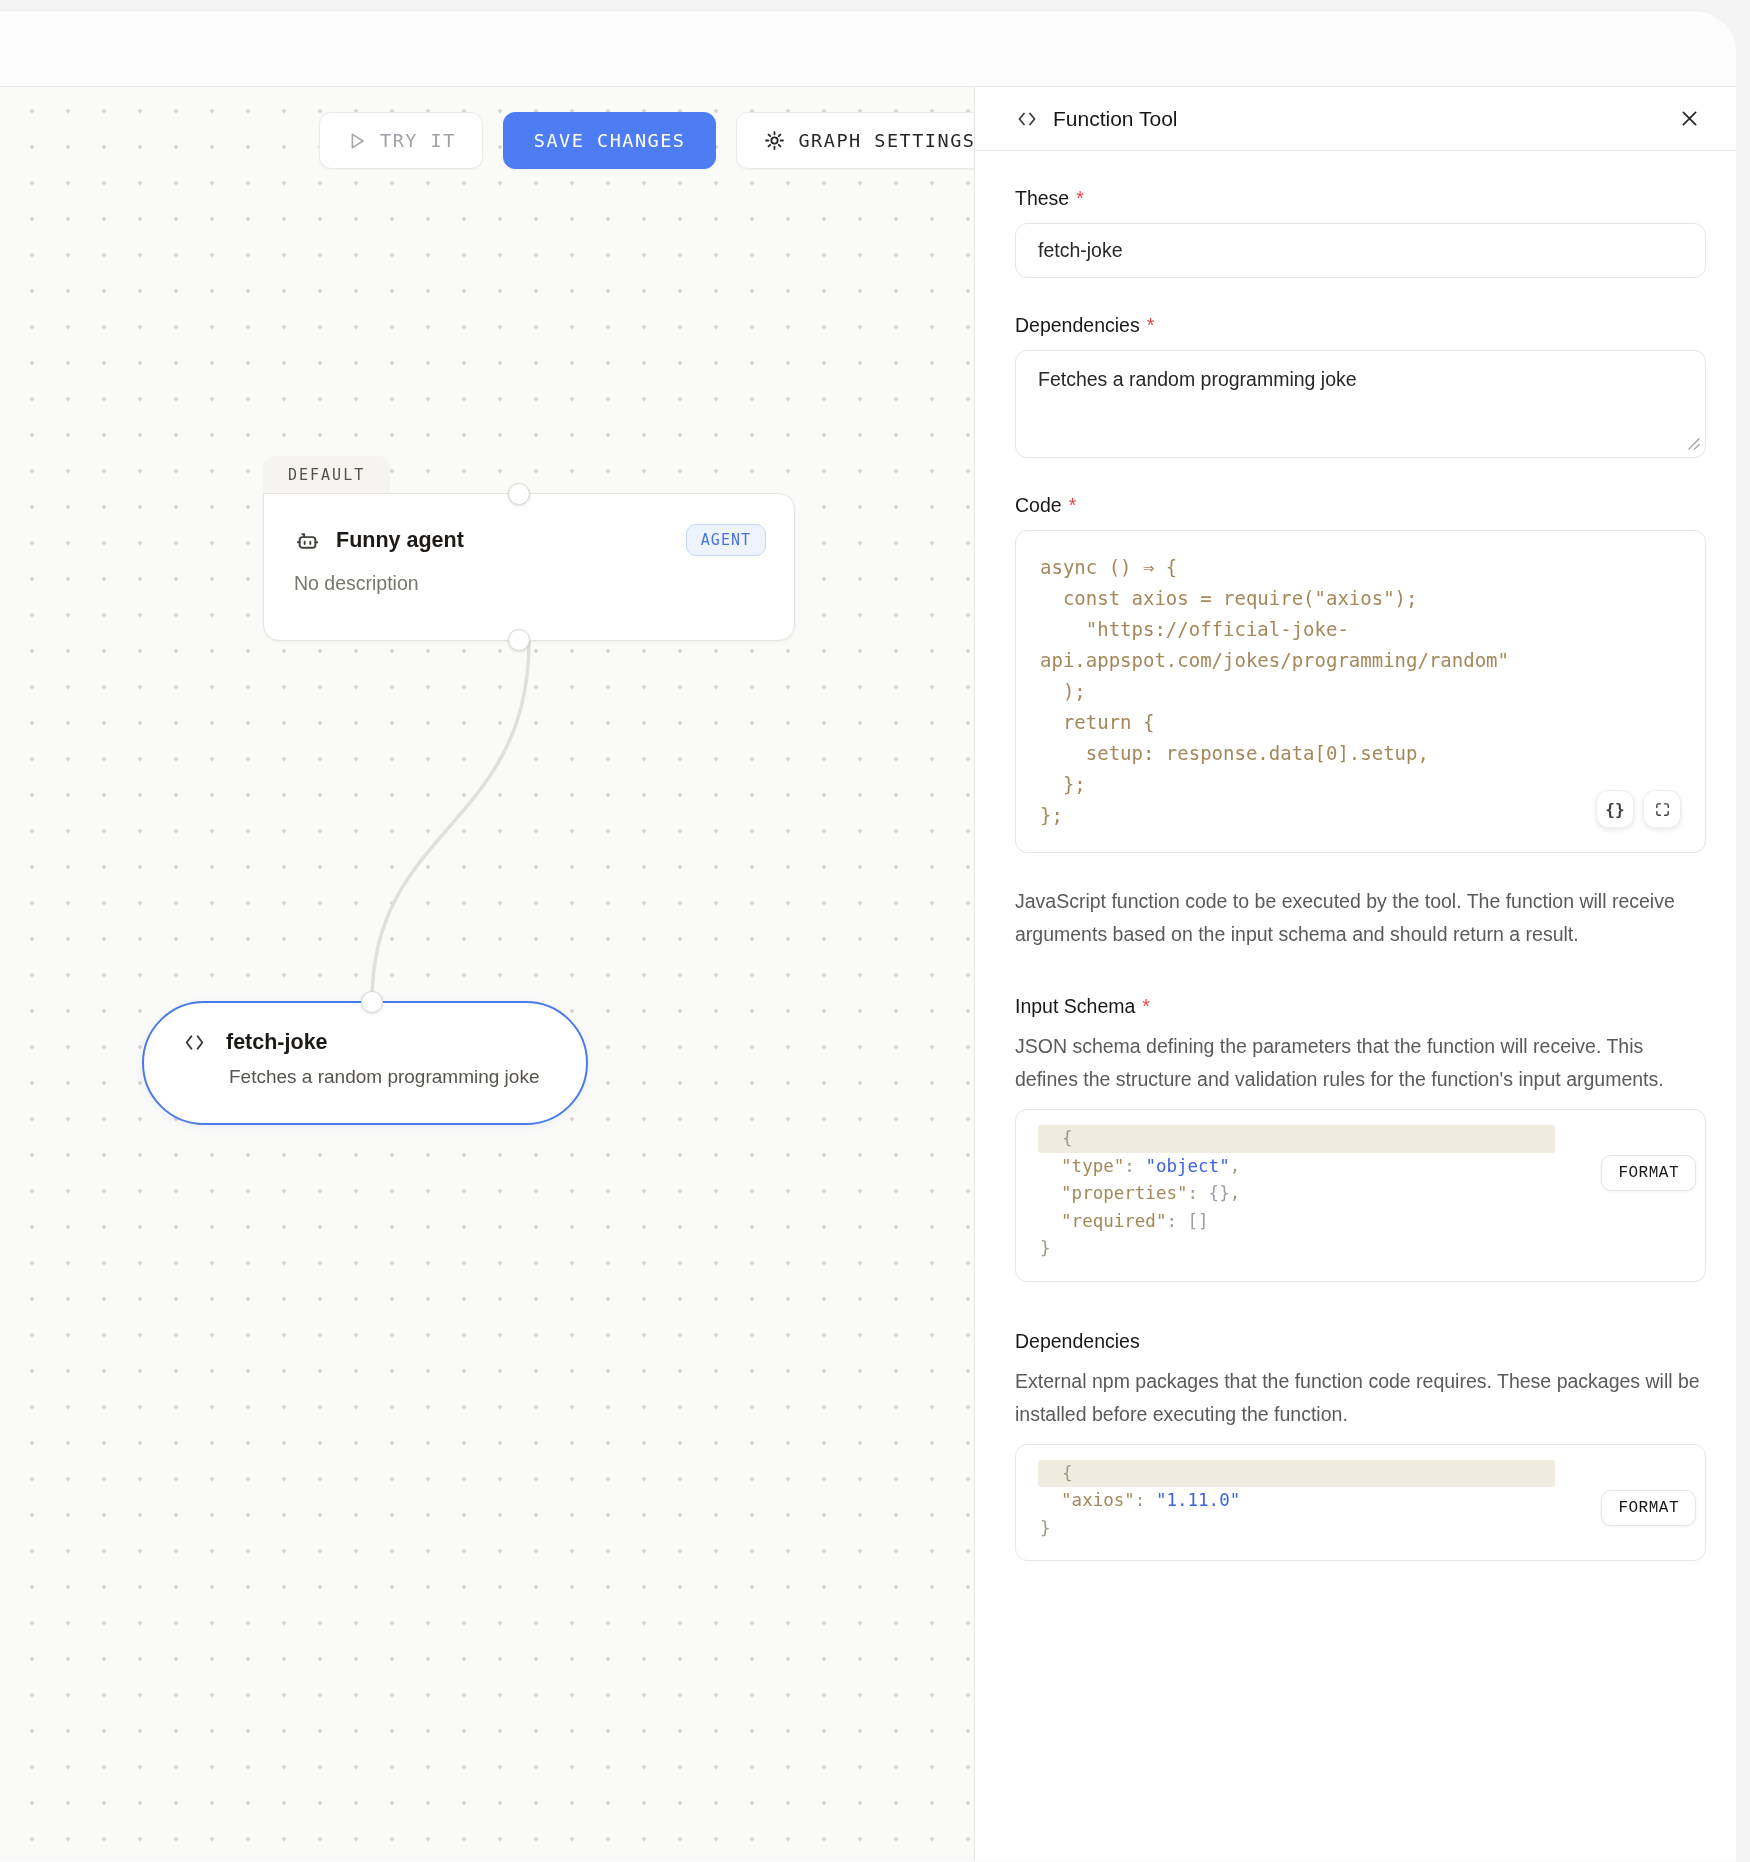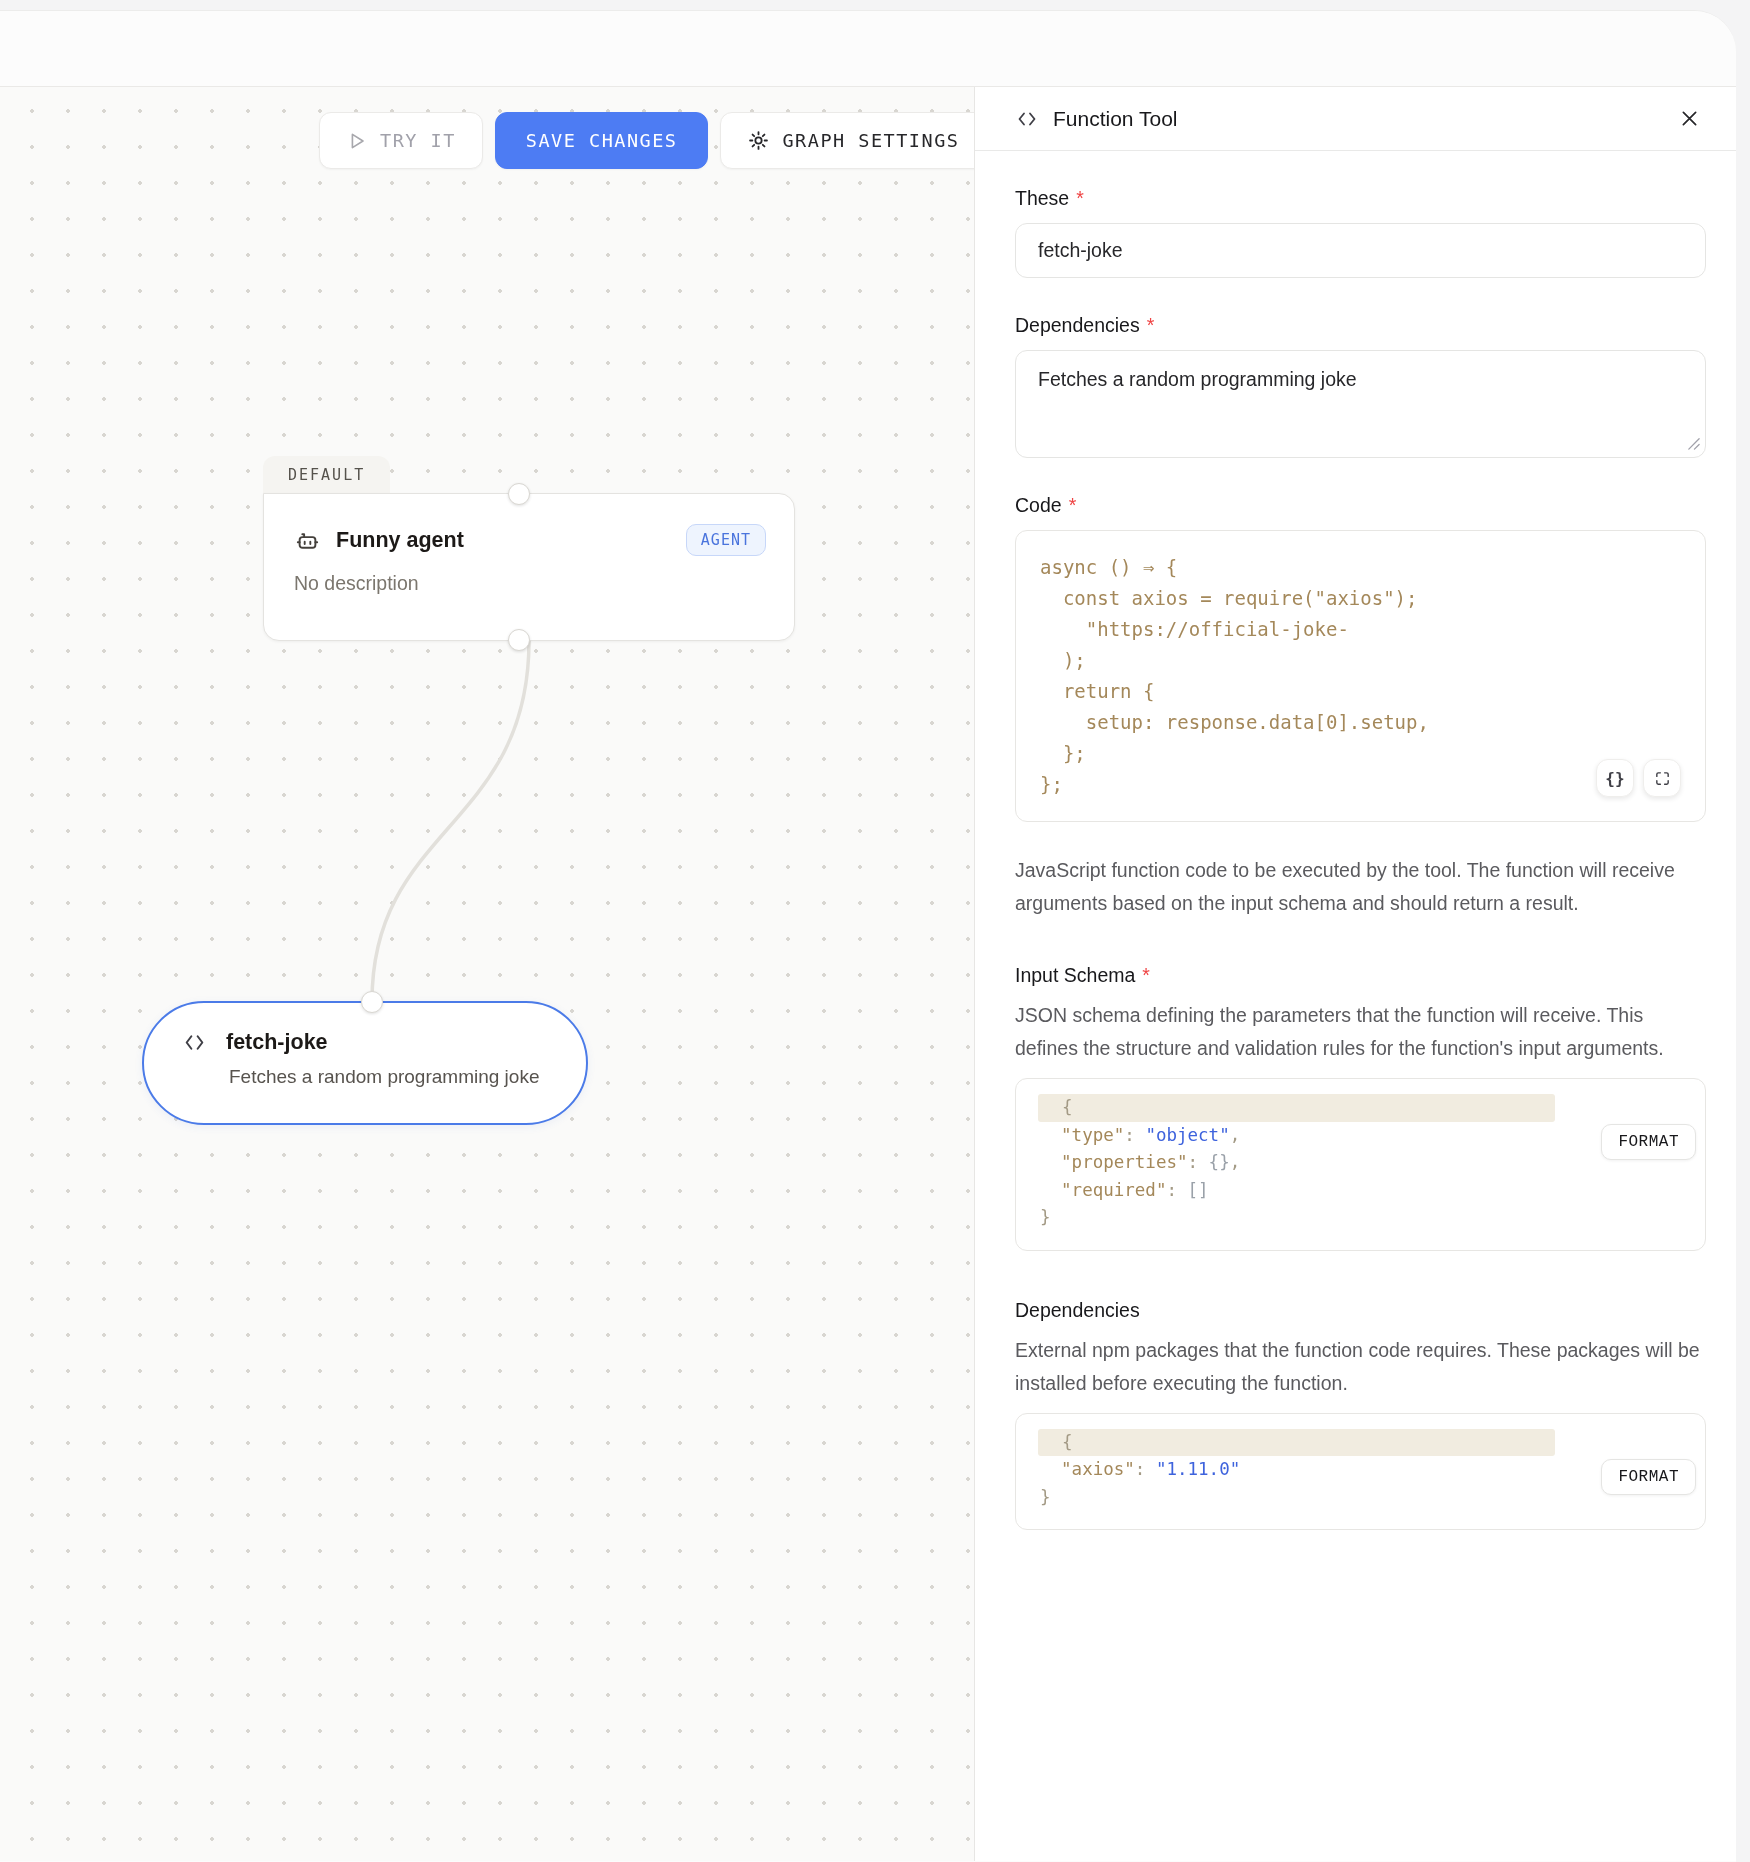--- a/index.html
+++ b/index.html
@@ -11,21 +11,21 @@
          overflow:hidden; }
   .topbar { height:76px; background:#fcfcfc; border-bottom:1px solid #eae9e7; }
   .main { display:flex; height:calc(100% - 77px); }
 
   
   .canvas { position:relative; width:975px; background-color:#fafaf9;
     background-image:radial-gradient(circle, #d8d6d1 1.7px, transparent 1.8px);
     background-size:36px 36px; background-position:14px 6px;
     border-right:1px solid #e7e6e4; overflow:hidden; }
 
-  .toolbar { position:absolute; top:25px; left:287px; display:flex; gap:12px;
+  .toolbar { position:absolute; top:25px; left:287px; display:flex; gap:20px;
     font-family:"DejaVu Sans Mono", monospace; font-size:18.5px; letter-spacing:1.5px;padding-left:32px; }
   .tbtn { display:flex; align-items:center; gap:12px; height:57px; border-radius:12px;
     background:#fff; border:1px solid #ebeae8; padding:0 26px; cursor:pointer;
     box-shadow:0 1px 2px rgba(0,0,0,.04); white-space:nowrap; }
   .tbtn.ghost { color:#a1a1aa; }
   .tbtn.primary { background:#4d7cf3; border-color:#4d7cf3; color:#fff; padding:0 30px; }
   .tbtn.secondary { color:#27272a; }
 
   
   .node-tag { position:absolute; left:263px; top:369px; height:38px; display:flex; align-items:center;
@@ -221,20 +221,21 @@
         </div>
 
         
         <div class="section">
           <div class="flabel"><span>Code</span><span class="req">*</span></div>
           <div class="codebox big">
             <div>
                 <div class="cl"><span class="tk-c">async () ⇒ {</span></div>
                 <div class="cl"><span class="tk-c">  const axios = require("axios");</span></div>
                 <div class="cl"><span class="tk-c">    "https://official-joke-</span></div>
+                <div class="cl"><span class="tk-c">api.appspot.com/jokes/programming/random"</span></div>
                 <div class="cl"><span class="tk-c">  );</span></div>
                 <div class="cl"><span class="tk-c">  return {</span></div>
                 <div class="cl"><span class="tk-c">    setup: response.data[0].setup,</span></div>
                 <div class="cl"><span class="tk-c">  };</span></div>
                 <div class="cl"><span class="tk-c">};</span></div>
               </div>
             <div class="mini-btns">
               <div class="mini-btn">
                 <span class="braces-glyph">{}</span>
               </div>

